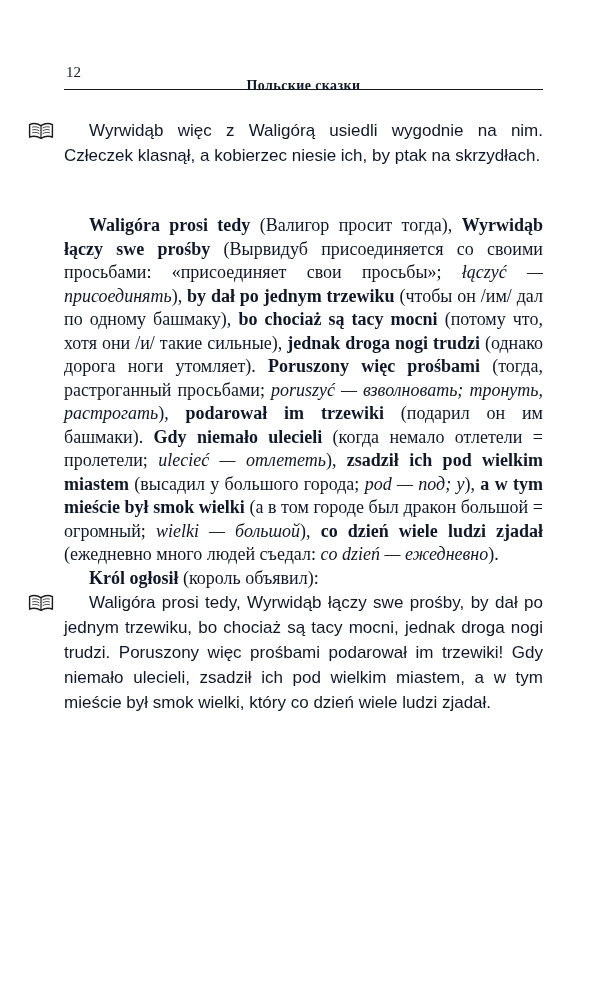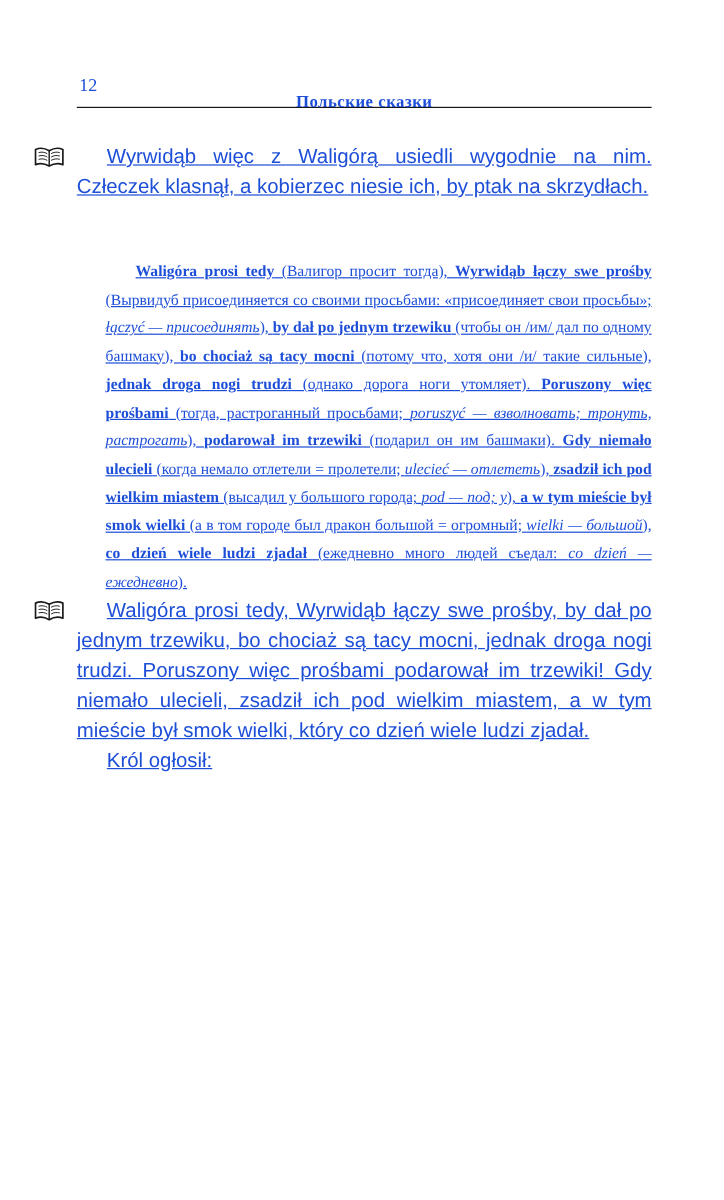--- a/index.html
+++ b/index.html
@@ -6,21 +6,21 @@
     margin: 0;
     padding: 0;
     background: #ffffff;
   }
   .page {
     position: relative;
     width: 603px;
     height: 1000px;
     box-sizing: border-box;
     background: #ffffff;
-    color: #1d4ed8;
+    color: #0f172a;
     padding: 64px 60px 0 64px;
     overflow: hidden;
   }
   
   .page-header {
     position: relative;
     height: 20px;
     font-family: "Liberation Serif", serif;
   }
   .page-num {
@@ -46,32 +46,31 @@
   }
   
   .block { position: relative; }
   .block.plain {
     font-family: "Liberation Sans", sans-serif;
     font-size: 17px;
     line-height: 25px;
   }
   .block.serif {
     font-family: "Liberation Serif", serif;
-    font-size: 13px;
+    font-size: 18px;
     line-height: 23.5px;
-    margin-left: 24px;
   }
   .block-1 { margin-top: 28px; }
   .block-2 { margin-top: 46px; }
   .block-3 { }
   .para {
     margin: 0;
     text-align: justify;
   }
-  .indent { text-indent: 25px; text-decoration: underline; }
+  .indent { text-indent: 25px; }
   .b { font-weight: bold; }
   .i { font-style: italic; }
   
   .margin-icon {
     position: absolute;
     left: -36px;
     top: 4px;
     width: 26px;
     height: 19px;
     display: inline-block;
@@ -95,27 +94,27 @@
         <path d="M1.6 2.6 C5 1 9.3 1.4 13 3.6 C16.7 1.4 21 1 24.4 2.6 L24.4 15.2 C21 13.8 16.7 14.2 13 16.4 C9.3 14.2 5 13.8 1.6 15.2 Z" fill="#ffffff" stroke="#1a1a1a" stroke-width="1.4" stroke-linejoin="round"></path>
         <path d="M13 3.6 L13 16.4" stroke="#1a1a1a" stroke-width="1.2"></path>
         <path d="M4.2 5.2 C6.8 4.4 9.4 4.8 11.4 6.1 M4.2 8 C6.8 7.2 9.4 7.6 11.4 8.9 M4.2 10.8 C6.8 10 9.4 10.4 11.4 11.7 M14.6 6.1 C16.6 4.8 19.2 4.4 21.8 5.2 M14.6 8.9 C16.6 7.6 19.2 7.2 21.8 8 M14.6 11.7 C16.6 10.4 19.2 10 21.8 10.8" fill="none" stroke="#1a1a1a" stroke-width="0.8"></path>
       </svg>
     </span>
     <p class="para indent">Wyrwidąb więc z Waligórą usiedli wygodnie na nim. Człeczek klasnął, a kobierzec niesie ich, by ptak na skrzydłach.</p>
   </section>
 
   <section class="block serif block-2">
     <p class="para indent"><span class="b">Waligóra prosi tedy</span><span> (Валигор просит тогда), </span><span class="b">Wyrwidąb łączy swe prośby</span><span> (Вырвидуб присоединяется со своими просьбами: «присоединяет свои просьбы»; </span><span class="i">łączyć — присоединять</span><span>), </span><span class="b">by dał po jednym trzewiku</span><span> (чтобы он /им/ дал по одному башмаку), </span><span class="b">bo chociaż są tacy mocni</span><span> (потому что, хотя они /и/ такие сильные), </span><span class="b">jednak droga nogi trudzi</span><span> (однако дорога ноги утомляет). </span><span class="b">Poruszony więc prośbami</span><span> (тогда, растроганный просьбами; </span><span class="i">poruszyć — взволновать; тронуть, растрогать</span><span>), </span><span class="b">podarował im trzewiki</span><span> (подарил он им башмаки). </span><span class="b">Gdy niemało ulecieli</span><span> (когда немало отлетели = пролетели; </span><span class="i">ulecieć — отлететь</span><span>), </span><span class="b">zsadził ich pod wielkim miastem</span><span> (высадил у большого города; </span><span class="i">pod — под; у</span><span>), </span><span class="b">a w tym mieście był smok wielki</span><span> (а в том городе был дракон большой = огромный; </span><span class="i">wielki — большой</span><span>), </span><span class="b">co dzień wiele ludzi zjadał</span><span> (ежедневно много людей съедал: </span><span class="i">co dzień — ежедневно</span><span>).</span></p>
+    <p class="para indent"><span class="b">Król ogłosił</span><span> (король объявил):</span></p>
   </section>
 
   <section class="block plain block-3">
     <span class="margin-icon">
       <svg width="26" height="19" viewBox="0 0 26 19" xmlns="http://www.w3.org/2000/svg">
         <path d="M1.6 2.6 C5 1 9.3 1.4 13 3.6 C16.7 1.4 21 1 24.4 2.6 L24.4 15.2 C21 13.8 16.7 14.2 13 16.4 C9.3 14.2 5 13.8 1.6 15.2 Z" fill="#ffffff" stroke="#1a1a1a" stroke-width="1.4" stroke-linejoin="round"></path>
         <path d="M13 3.6 L13 16.4" stroke="#1a1a1a" stroke-width="1.2"></path>
         <path d="M4.2 5.2 C6.8 4.4 9.4 4.8 11.4 6.1 M4.2 8 C6.8 7.2 9.4 7.6 11.4 8.9 M4.2 10.8 C6.8 10 9.4 10.4 11.4 11.7 M14.6 6.1 C16.6 4.8 19.2 4.4 21.8 5.2 M14.6 8.9 C16.6 7.6 19.2 7.2 21.8 8 M14.6 11.7 C16.6 10.4 19.2 10 21.8 10.8" fill="none" stroke="#1a1a1a" stroke-width="0.8"></path>
       </svg>
     </span>
     <p class="para indent">Waligóra prosi tedy, Wyrwidąb łączy swe prośby, by dał po jednym trzewiku, bo chociaż są tacy mocni, jednak droga nogi trudzi. Poruszony więc prośbami podarował im trzewiki! Gdy niemało ulecieli, zsadził ich pod wielkim miastem, a w tym mieście był smok wielki, który co dzień wiele ludzi zjadał.</p>
-    <p class="para indent">Król ogłosił:</p>
   </section>
 
 </div>
 
 </body></html>

